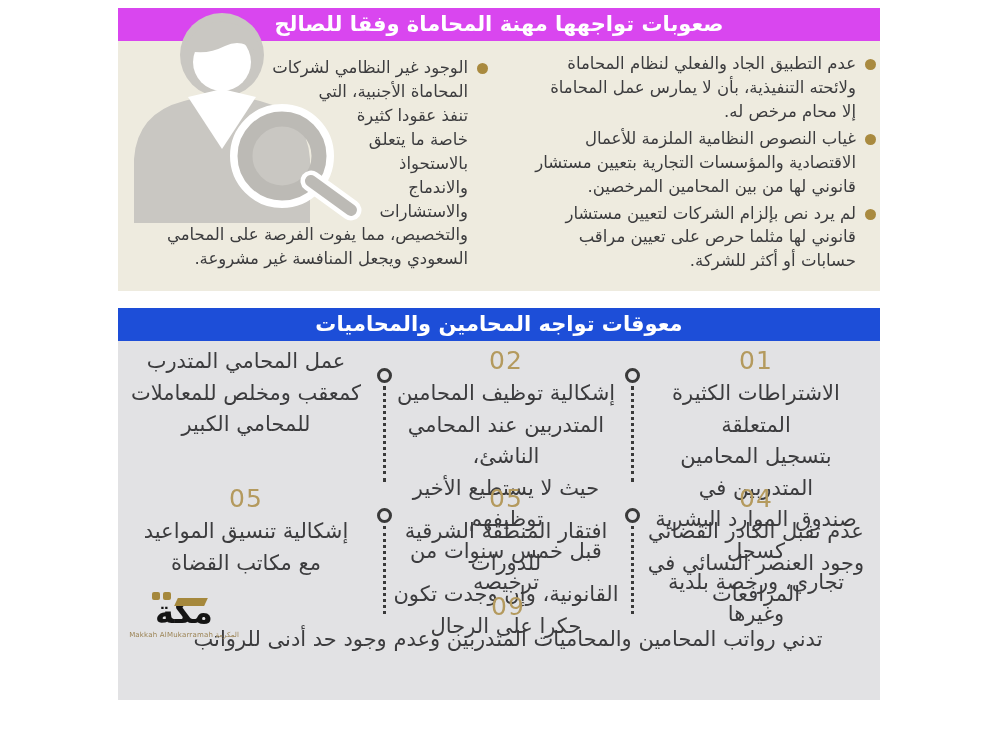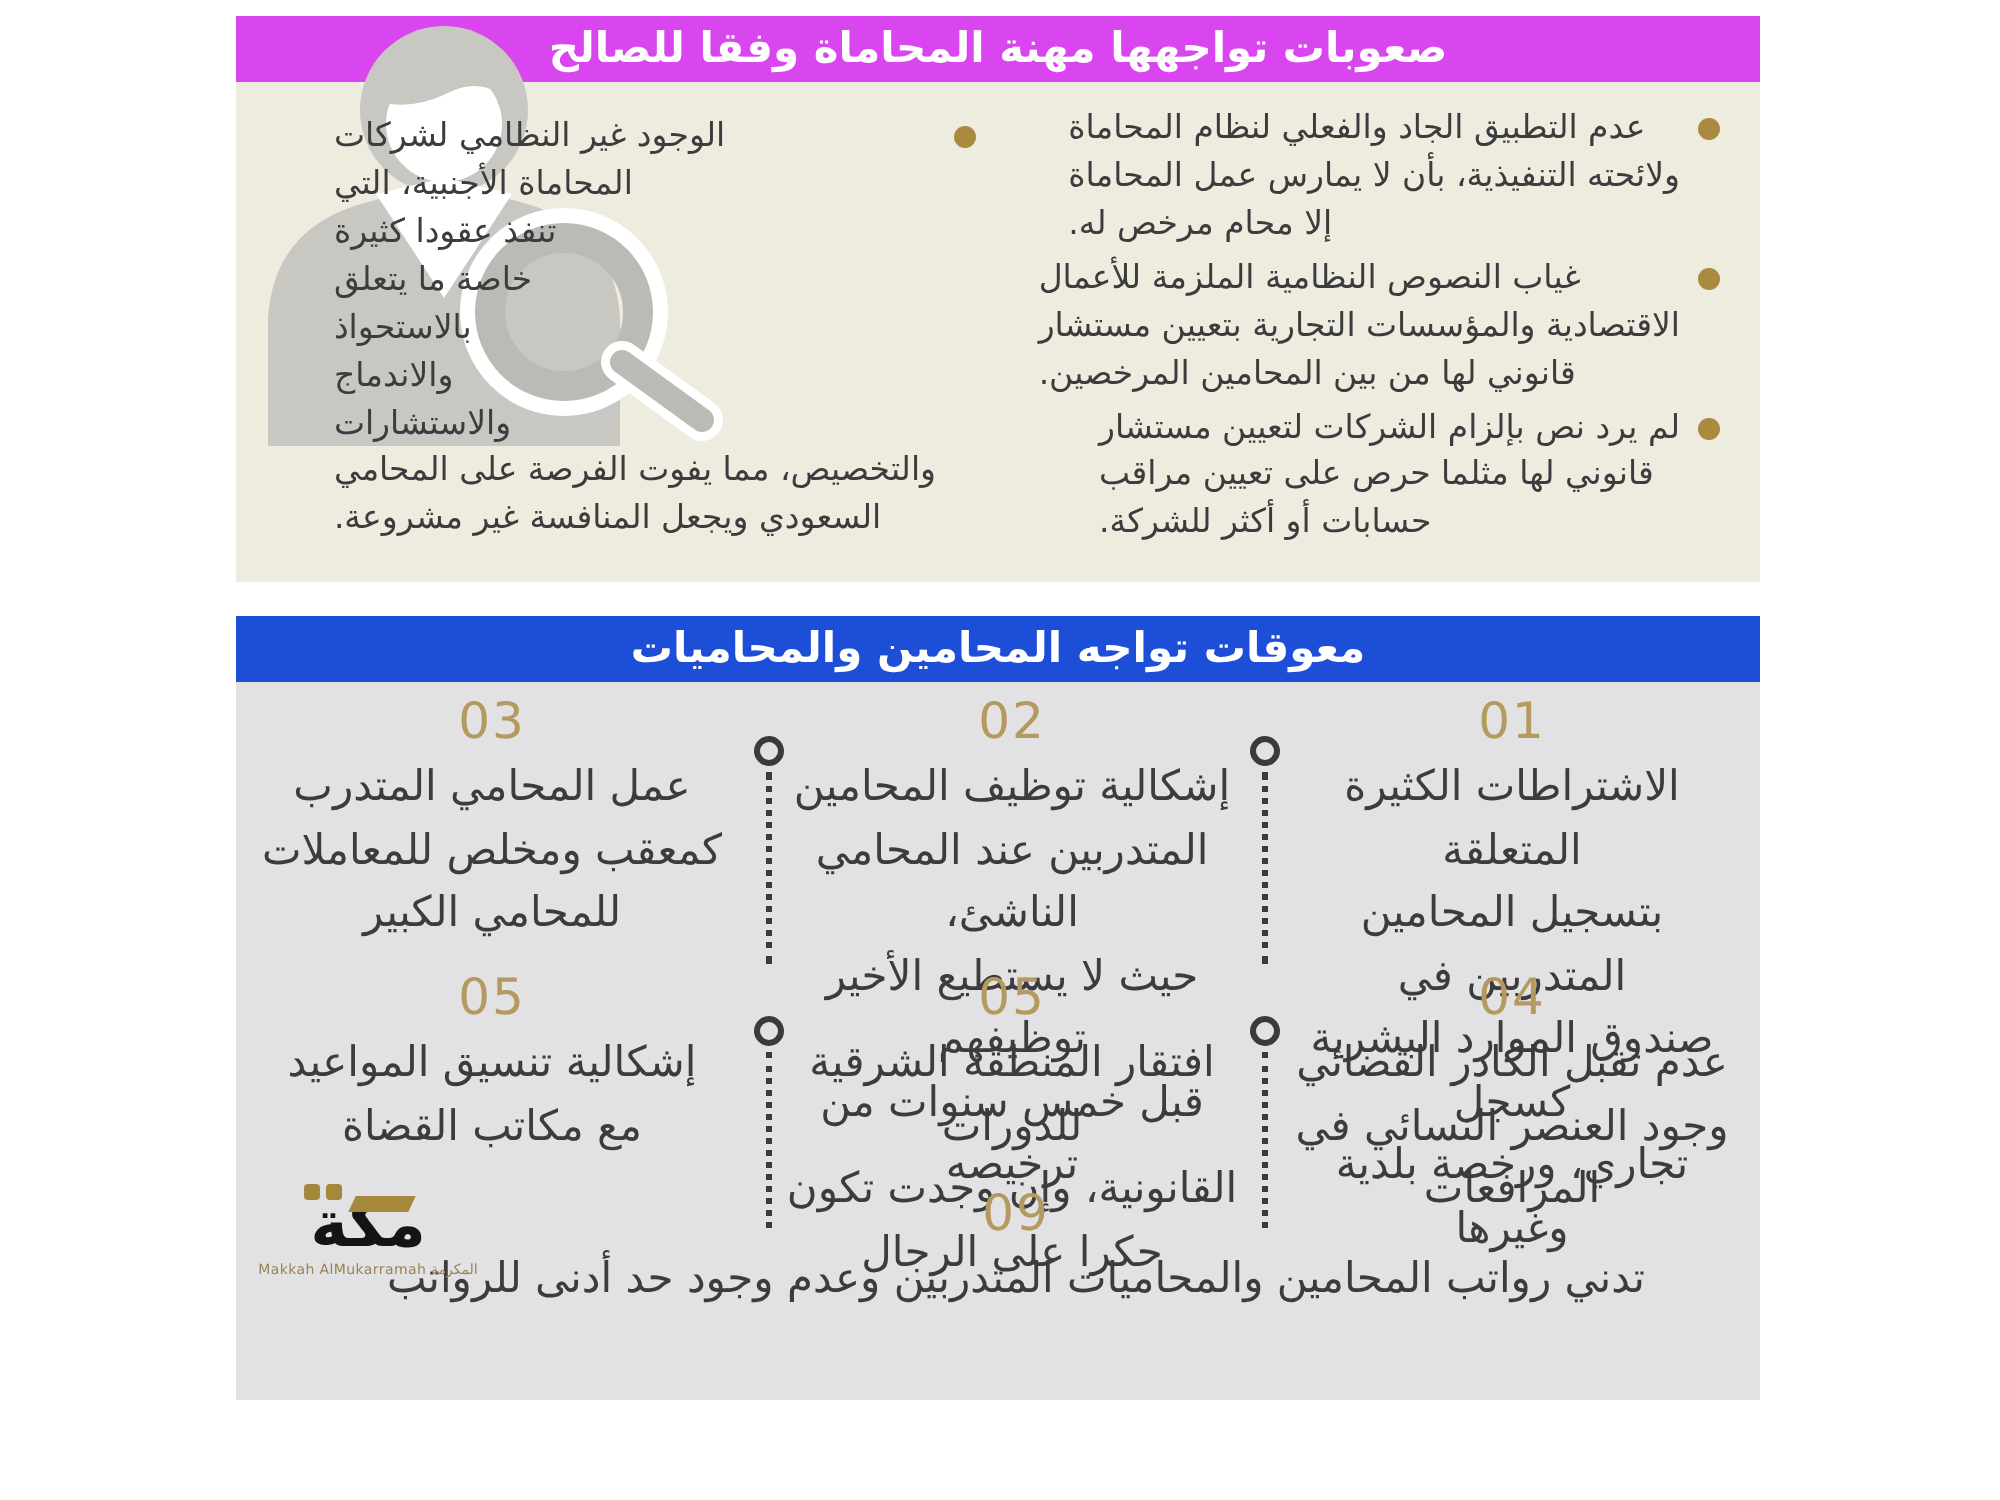--- a/index.html
+++ b/index.html
@@ -15,29 +15,29 @@
     background:#eeebdf;
   }
   .panel1-header{
     position:absolute;left:0;top:0;width:100%;height:33px;
     background:#d946ef;color:#ffffff;text-align:center;line-height:33px;
     font-size:21px;font-weight:bold;z-index:1;
   }
   .person-svg{position:absolute;left:6px;top:1px;z-index:2;}
 
   .bullets-right{
-    position:absolute;right:20px;top:44px;width:386px;z-index:3;
+    position:absolute;right:4px;top:44px;width:386px;z-index:3;
   }
   .bullet-item{display:flex;gap:9px;margin-bottom:3px;}
   .bullet-dot{
     flex:0 0 auto;width:11px;height:11px;border-radius:50%;
     background:#a98a3f;margin-top:7px;
   }
   .bullet-text{
-    font-size:16.5px;line-height:1.45;color:#3c3c3e;text-align:left;
+    font-size:16.5px;line-height:1.45;color:#3c3c3e;text-align:right;
   }
   .bullet-left-wrap{
     position:absolute;left:10px;top:48px;width:360px;z-index:3;
   }
 
   
   .panel2{
     position:absolute;left:118px;top:308px;width:762px;height:392px;
     background:#e2e2e4;
   }
@@ -155,21 +155,20 @@
 تجاري، ورخصة بلدية وغيرها</div>
   </div>
   <div class="ob-item" style="left:270px;top:38px;width:236px;">
     <div class="ob-num">02</div>
     <div class="ob-text pre" dir="rtl">إشكالية توظيف المحامين
 المتدربين عند المحامي الناشئ،
 حيث لا يستطيع الأخير توظيفهم
 قبل خمس سنوات من ترخيصه</div>
   </div>
   <div class="ob-item" style="left:10px;top:38px;width:236px;">
-    <div class="ob-num">03</div>
     <div class="ob-text pre" dir="rtl">عمل المحامي المتدرب
 كمعقب ومخلص للمعاملات
 للمحامي الكبير</div>
   </div>
 
   <div class="ob-item" style="left:520px;top:176px;width:236px;">
     <div class="ob-num">04</div>
     <div class="ob-text pre" dir="rtl">عدم تقبل الكادر القضائي
 وجود العنصر النسائي في
 المرافعات</div>

